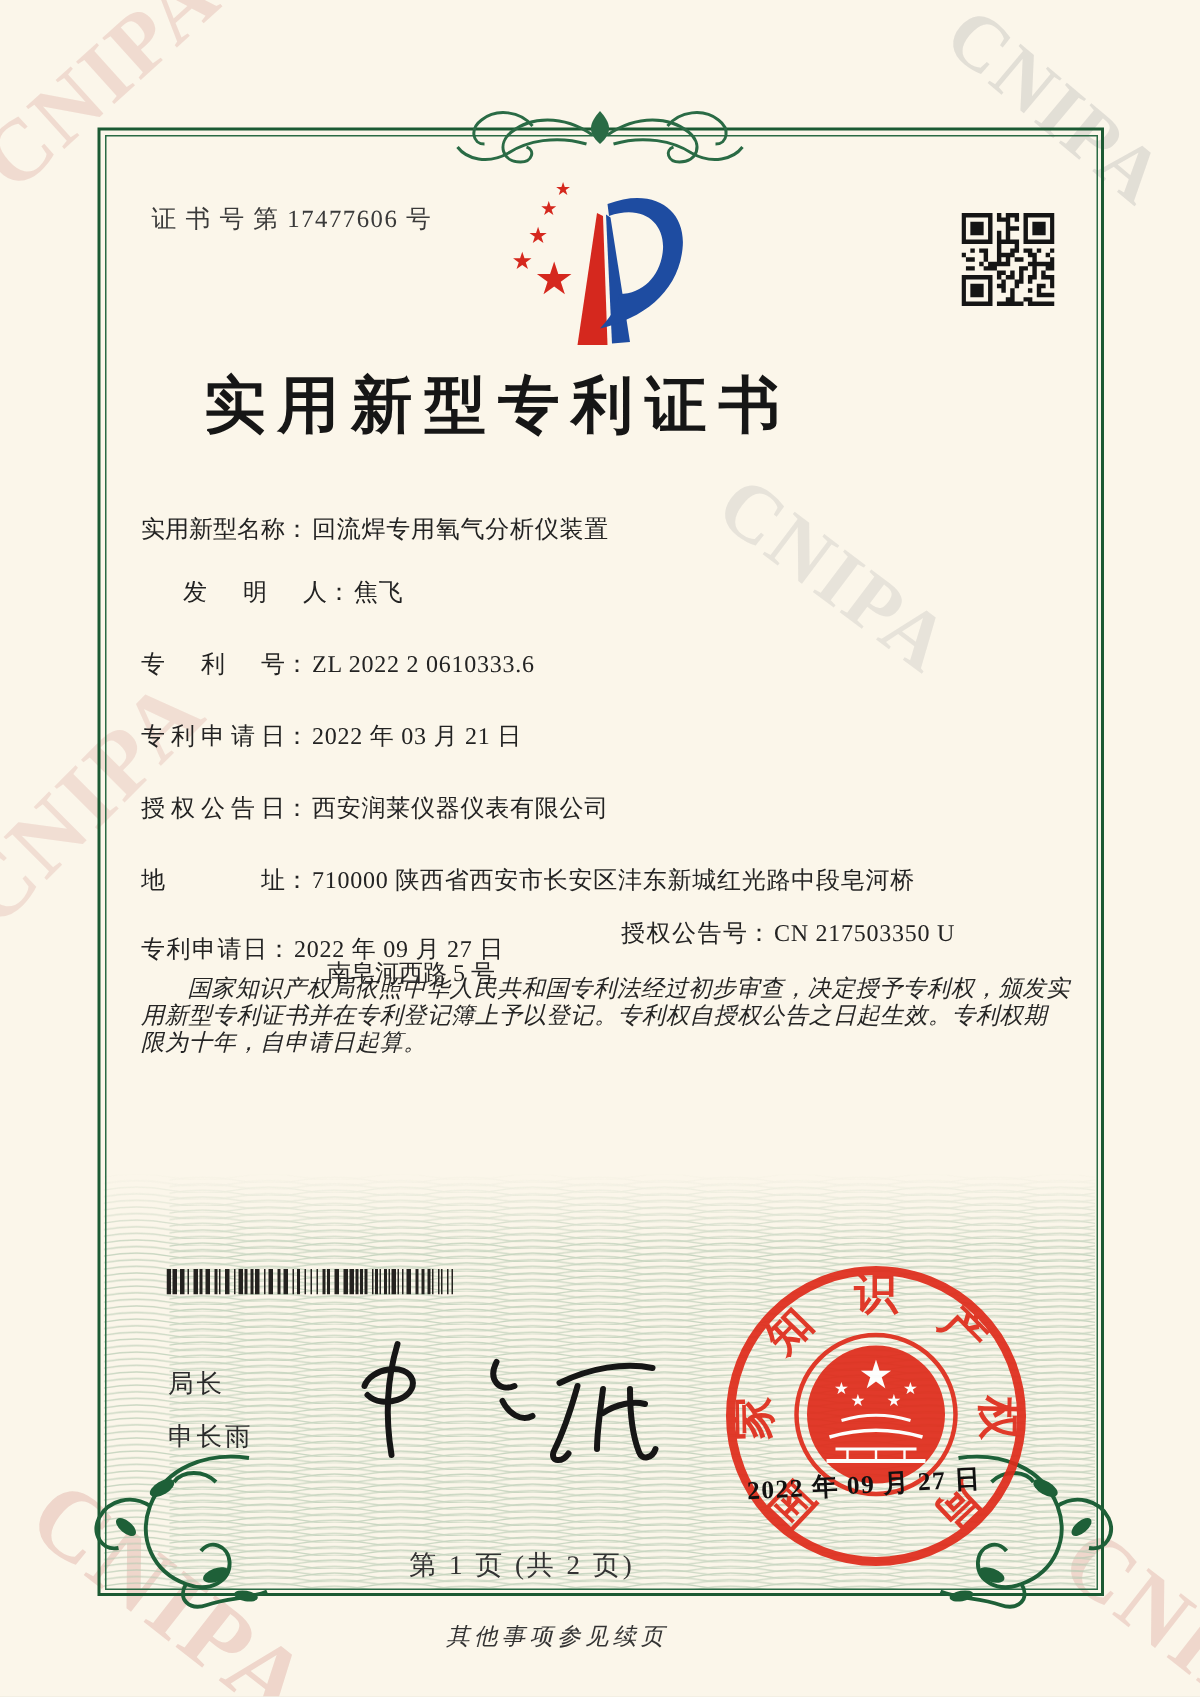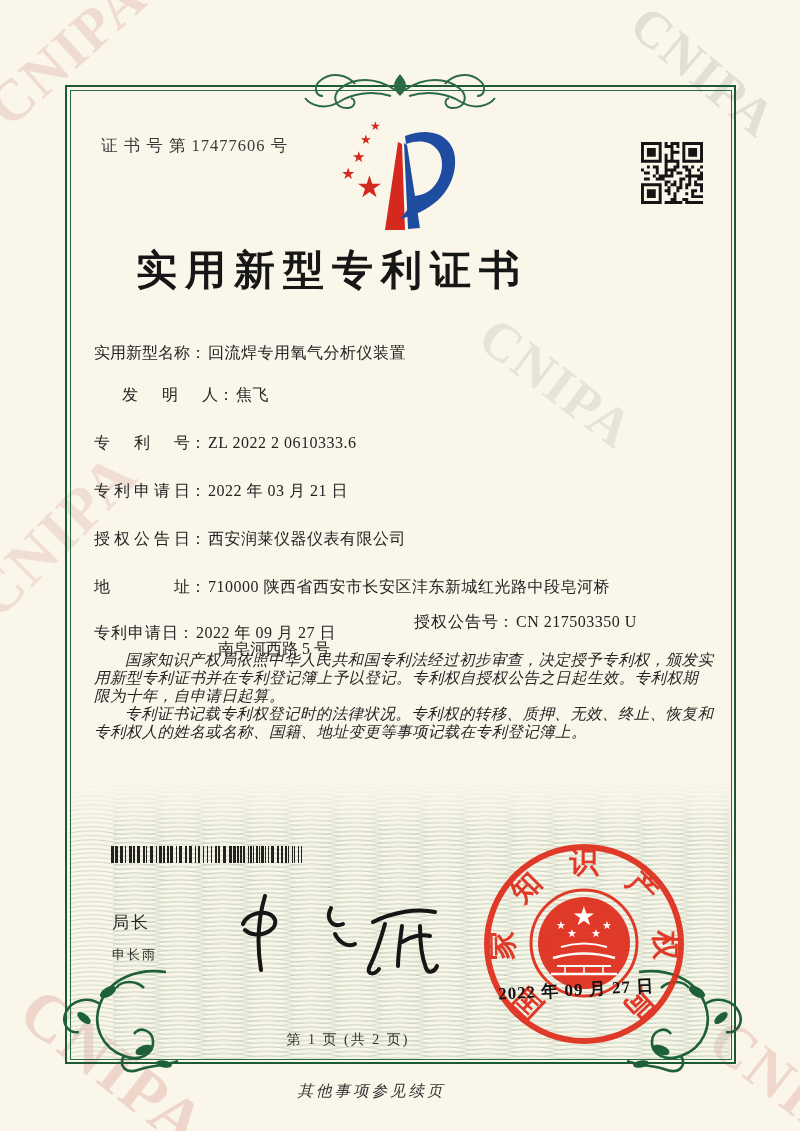--- a/index.html
+++ b/index.html
@@ -32,27 +32,27 @@
   .f-value{letter-spacing:.5px;}
   .addr2{left:218px;font-size:16px;color:#232323;margin-top:40px;}
 
   .paras{left:94px;top:651px;width:620px;font-size:15.5px;line-height:18px;color:#252525;font-style:italic;}
   .paras p{margin:0;text-indent:2em;letter-spacing:.4px;}
 
   
   .guilloche{left:69px;top:782px;z-index:2;}
 
   .sig-title{left:112px;top:911px;font-family:Liberation Sans, sans-serif;font-size:17px;color:#2b2b2b;letter-spacing:2px;}
-  .sig-name{left:112px;top:946px;font-family:"Liberation Sans",sans-serif;font-size:13px;color:#2b2b2b;letter-spacing:2px;}
+  .sig-name{left:112px;top:946px;font-family:"Liberation Sans",sans-serif;font-size:17px;color:#2b2b2b;letter-spacing:2px;}
   .sig-svg{left:225px;top:882px;}
 
   .seal{left:481px;top:841px;z-index:4;}
   .seal-date{left:498px;top:978px;width:170px;font-size:17px;font-weight:bold;color:#111;transform:rotate(-3deg);z-index:5;letter-spacing:1px;}
 
-  .pageno{left:0;top:1031px;width:696px;text-align:center;font-size:14px;color:#333;letter-spacing:2px;z-index:4;}
+  .pageno{left:0;top:1031px;width:696px;text-align:center;font-size:18px;color:#333;letter-spacing:2px;z-index:4;}
   .contnote{left:0;top:1081px;width:743px;text-align:center;font-size:15.5px;font-style:italic;color:#333;letter-spacing:3px;}
 
   .logo{left:338px;top:124px;z-index:3;}
   .logo-star{position:absolute;color:#d5281e;line-height:1;z-index:4;font-family:"DejaVu Sans",sans-serif;}
   .qr{left:641px;top:142px;z-index:3;}
   .barcode{left:111px;top:846px;z-index:3;}
   .ornament-top{left:295px;top:56px;z-index:3;}
   .flourish{top:966px;z-index:4;}
   .flourish.l{left:48px;}
   .flourish.r{left:622px;transform:scaleX(-1);}
@@ -172,21 +172,20 @@
 
   <div class="abs frow" style="top:623px;">
     <span class="f-label g">专利申请日</span><span class="f-colon">：</span><span class="f-value">2022 年 09 月 27 日</span>
   </div>
   <div class="abs frow" style="top:612px;left:414px;">
     <span class="f-label g">授权公告号</span><span class="f-colon">：</span><span class="f-value">CN 217503350 U</span>
   </div>
 
   <div class="abs paras">
     <p>国家知识产权局依照中华人民共和国专利法经过初步审查，决定授予专利权，颁发实用新型专利证书并在专利登记簿上予以登记。专利权自授权公告之日起生效。专利权期限为十年，自申请日起算。</p>
-    <p>专利证书记载专利权登记时的法律状况。专利权的转移、质押、无效、终止、恢复和专利权人的姓名或名称、国籍、地址变更等事项记载在专利登记簿上。</p>
   </div>
 
   <svg class="abs barcode" width="194" height="17" viewBox="0 0 194 17">
     <path id="bcp" fill="#24221f" d="M0,0h3v17h-3z M4,0h3v17h-3z M9,0h3v17h-3z M14,0h1v17h-1z M18,0h3v17h-3z M22,0h2v17h-2z M26,0h3v17h-3z M32,0h2v17h-2z M35,0h1v17h-1z M39,0h3v17h-3z M45,0h1v17h-1z M48,0h3v17h-3z M52,0h2v17h-2z M56,0h2v17h-2z M59,0h3v17h-3z M65,0h1v17h-1z M68,0h3v17h-3z M74,0h2v17h-2z M78,0h3v17h-3z M84,0h1v17h-1z M87,0h2v17h-2z M92,0h1v17h-1z M96,0h1v17h-1z M100,0h1v17h-1z M104,0h2v17h-2z M107,0h2v17h-2z M112,0h3v17h-3z M118,0h3v17h-3z M122,0h3v17h-3z M126,0h2v17h-2z M129,0h2v17h-2z M132,0h2v17h-2z M137,0h1v17h-1z M139,0h2v17h-2z M142,0h1v17h-1z M145,0h2v17h-2z M148,0h1v17h-1z M150,0h3v17h-3z M154,0h1v17h-1z M157,0h1v17h-1z M160,0h3v17h-3z M166,0h2v17h-2z M170,0h2v17h-2z M174,0h2v17h-2z M177,0h1v17h-1z M181,0h1v17h-1z M183,0h1v17h-1z M187,0h1v17h-1z M190,0h1v17h-1z "></path>
   </svg>
 
   <div class="abs sig-title">局长</div>
   <div class="abs sig-name">申长雨</div>
   <svg class="abs sig-svg" width="215" height="100" viewBox="0 0 215 100">
     <g fill="none" stroke="#161616" stroke-width="4" stroke-linecap="round">

